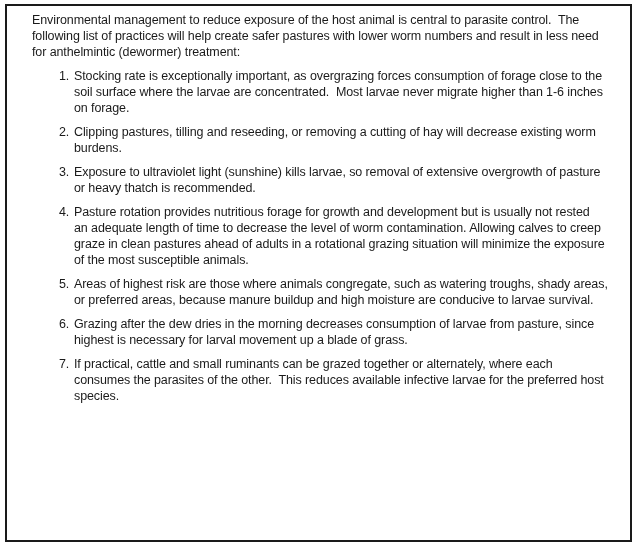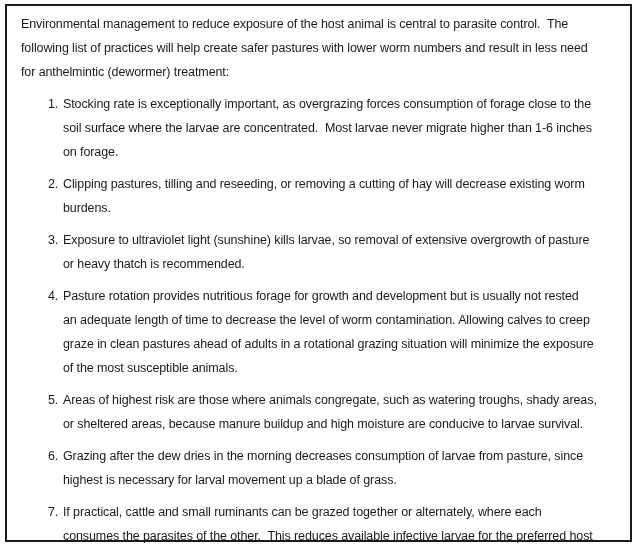--- a/index.html
+++ b/index.html
@@ -12,25 +12,25 @@
     height: 547px;
     position: relative;
     font-family: "Liberation Sans", sans-serif;
     overflow: hidden;
   }
   .document-box {
     position: absolute;
     inset: 4px 5px 5px 5px;
     border: 2px solid var(--color-border, #1a1a1a);
     box-sizing: border-box;
-    padding: 6px 10px 0 14px;
+    padding: 6px 10px 0 25px;
     background: var(--color-background, #ffffff);
     color: var(--color-text, #1a1a1a);
     font-size: 12.5px;
-    line-height: 24px;
+    line-height: 16px;
     letter-spacing: -0.1px;
   }
   .intro {
     margin: 0 0 8px 0;
     white-space: pre-wrap;
   }
   .numbered-list {
     margin: 0;
     padding: 0;
   }
@@ -75,21 +75,21 @@
     <div class="list-item">
       <span class="num">4.</span>
       <span class="txt">Pasture rotation provides nutritious forage for growth and development but is usually not rested
 an adequate length of time to decrease the level of worm contamination. Allowing calves to creep
 graze in clean pastures ahead of adults in a rotational grazing situation will minimize the exposure
 of the most susceptible animals.</span>
     </div>
     <div class="list-item">
       <span class="num">5.</span>
       <span class="txt">Areas of highest risk are those where animals congregate, such as watering troughs, shady areas,
-or sheltered areas, because manure buildup and high moisture are conducive to larvae survival.</span>
+or preferred areas, because manure buildup and high moisture are conducive to larvae survival.</span>
     </div>
     <div class="list-item">
       <span class="num">6.</span>
       <span class="txt">Grazing after the dew dries in the morning decreases consumption of larvae from pasture, since
 highest is necessary for larval movement up a blade of grass.</span>
     </div>
     <div class="list-item">
       <span class="num">7.</span>
       <span class="txt">If practical, cattle and small ruminants can be grazed together or alternately, where each
 consumes the parasites of the other.  This reduces available infective larvae for the preferred host

